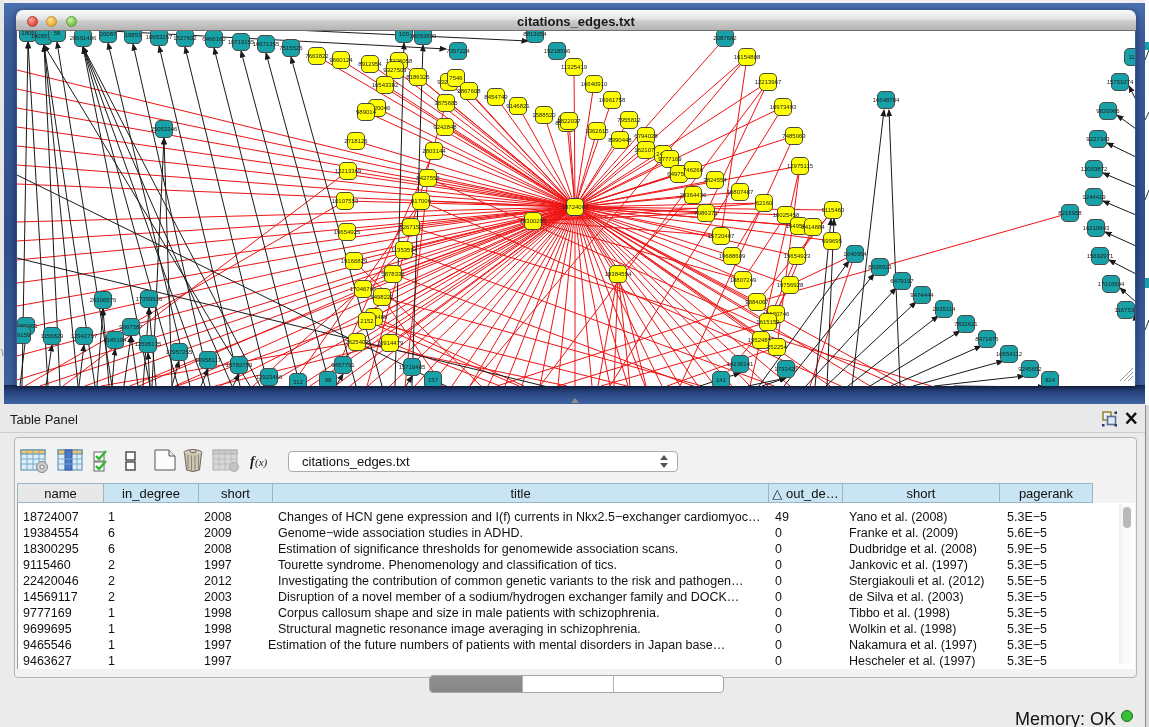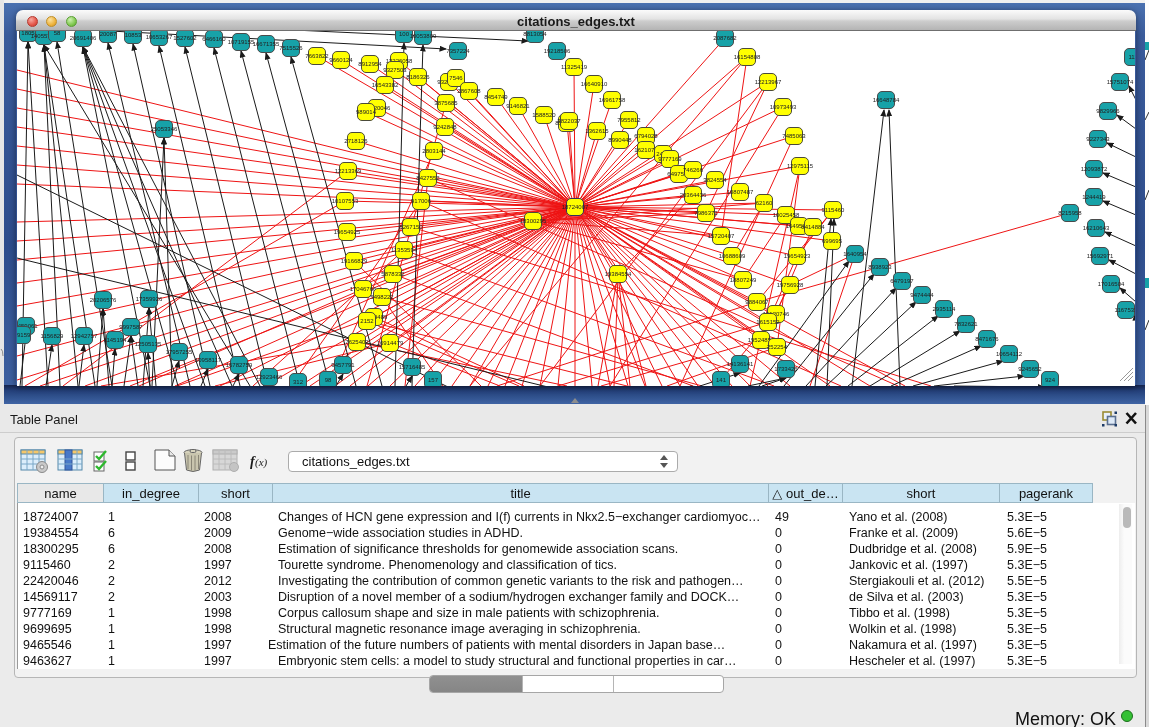--- a/index.html
+++ b/index.html
@@ -789,21 +789,20 @@
 <span class="c" style="left:204px">1997</span>
     <span class="c" style="left:268px">Estimation of the future numbers of patients with mental disorders in Japan base…</span>
 <span class="c" style="left:775px">0</span>
     <span class="c cs">Nakamura et al. (1997)</span>
 <span class="c" style="left:1007px">5.3E−5</span>
   </div>
 <div class="row" style="top:653px">
 <span class="c" style="left:23px">9463627</span>
     <span class="c" style="left:108px">1</span>
 <span class="c" style="left:204px">1997</span>
-    <span class="c" style="left:278px">Embryonic stem cells: a model to study structural and functional properties in car…</span>
 <span class="c" style="left:775px">0</span>
     <span class="c cs">Hescheler et al. (1997)</span>
 <span class="c" style="left:1007px">5.3E−5</span>
   </div>
 <div id="vscroll">
     <div id="vthumb"></div>
   </div>
 <div id="tabs">
   <div class="tab sel">Node Table</div>
     <div class="tab">Edge Table</div>

